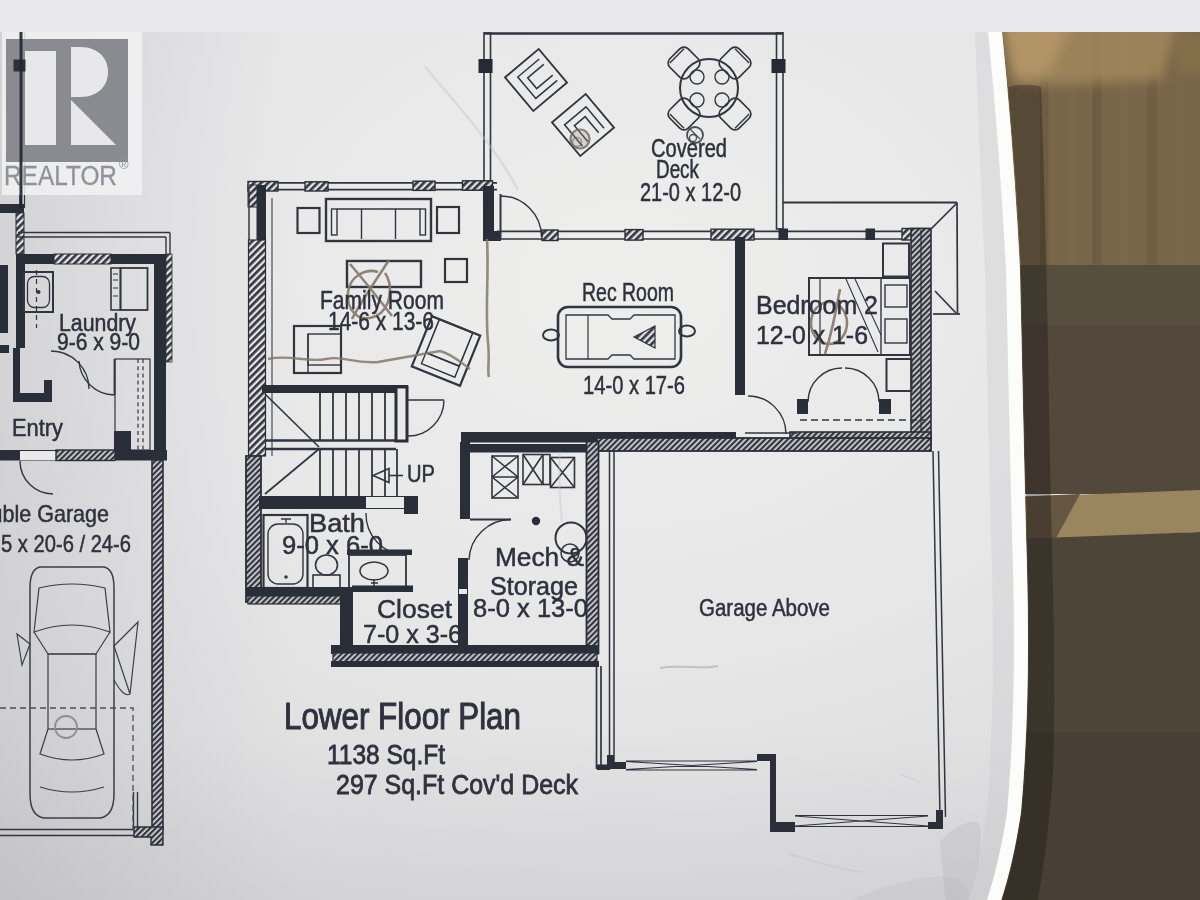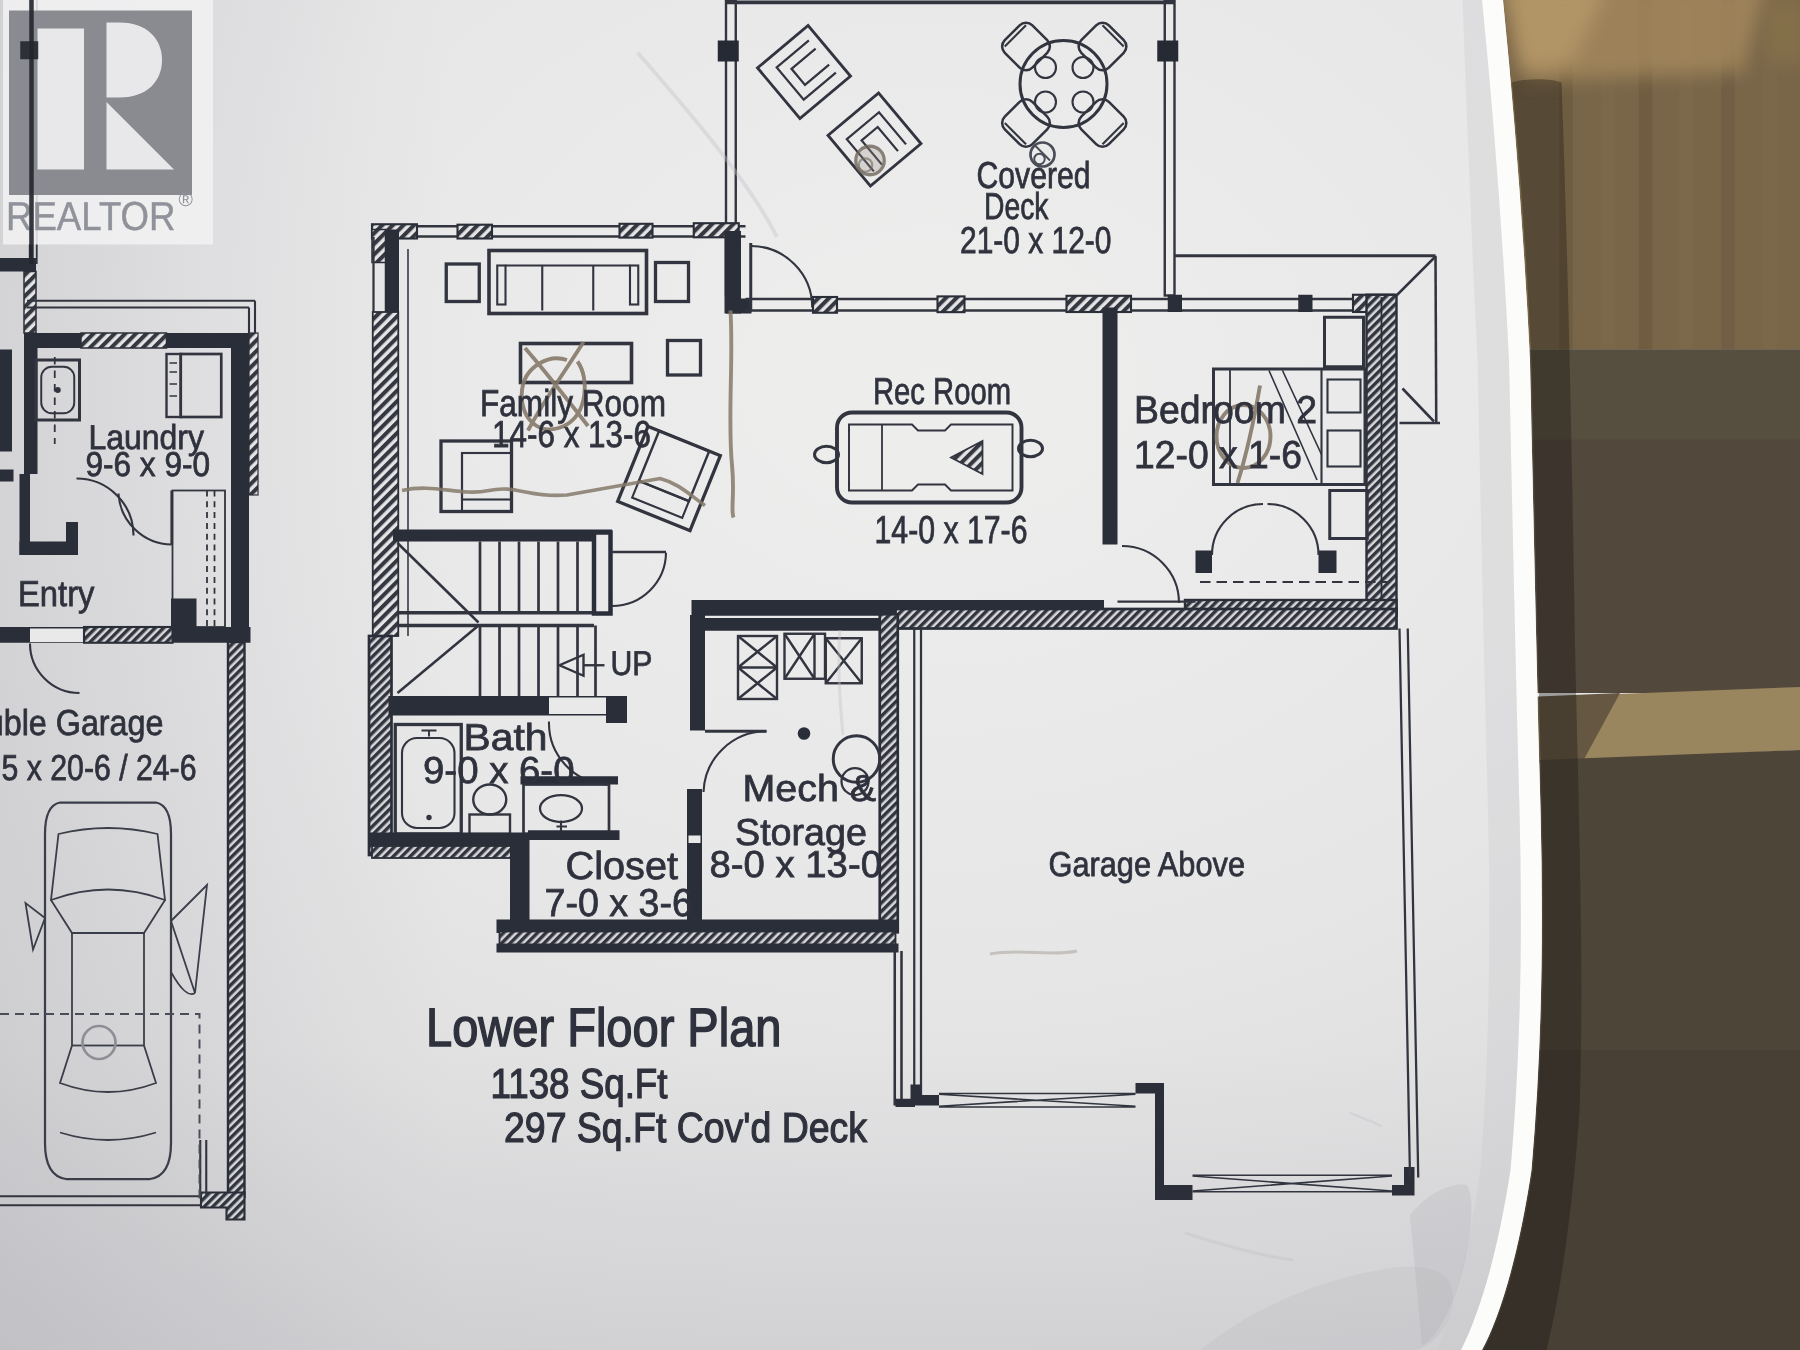--- a/index.html
+++ b/index.html
@@ -1,16 +1,16 @@
 <!DOCTYPE html>
 <html><head>
 <meta charset="utf-8">
 <style>
 html,body{margin:0;padding:0;width:1200px;height:900px;overflow:hidden;background:#e9e9eb;}
-#scene{position:relative;width:1200px;height:748px;font-family:"Liberation Sans",sans-serif;}
+#scene{position:relative;width:1200px;height:748px;font-family:"Liberation Sans",sans-serif;margin-top:32px;}
 svg text{font-family:"Liberation Sans",sans-serif;}
 </style>
 </head>
 <body>
 <div id="scene">
 <svg width="1200" height="900" viewBox="0 0 1200 900" xmlns="http://www.w3.org/2000/svg">
 <defs>
 <pattern id="winhatch" width="5" height="5" patternUnits="userSpaceOnUse" patternTransform="rotate(45)">
 <rect width="5" height="5" fill="#e5e5e6"></rect>
 <rect width="2.7" height="5" fill="#353841"></rect>

